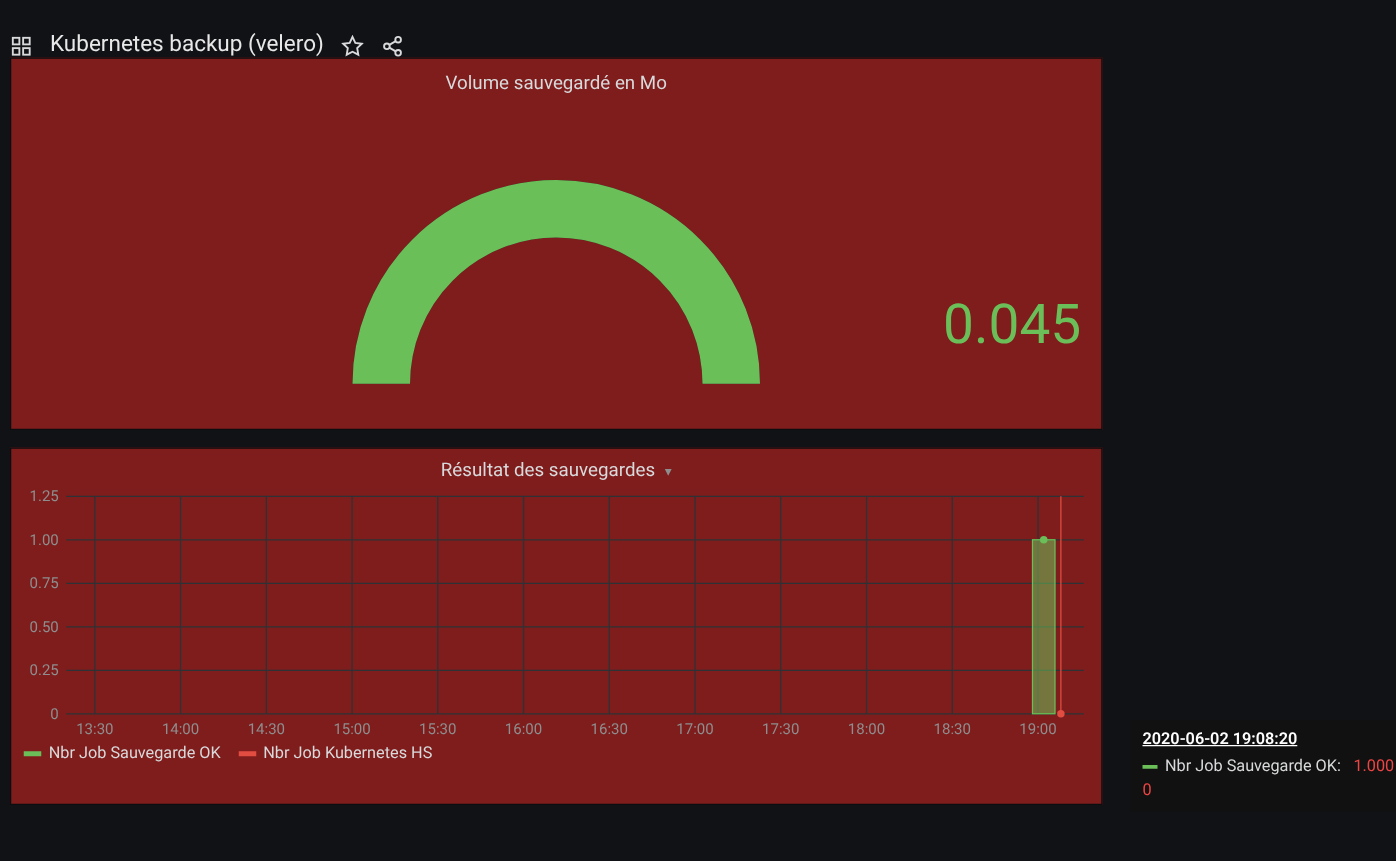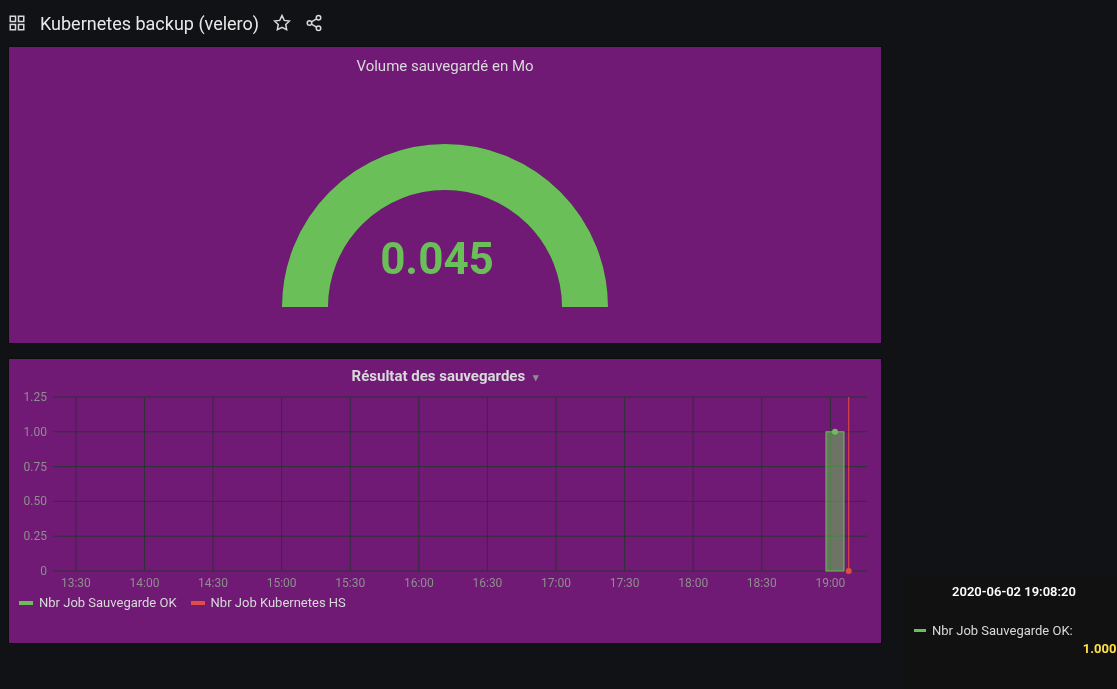--- a/index.html
+++ b/index.html
@@ -6,21 +6,21 @@
     margin: 0; padding: 0;
     width: 1117px; height: 689px;
     background: #111215;
     font-family: -apple-system, BlinkMacSystemFont, "Segoe UI", Roboto, Helvetica, Arial, sans-serif;
     color: #d8d9da;
     overflow: hidden;
   }
 
   
   .header {
-    display: flex; align-items: center;
+    display: flex; align-items: flex-end;
     height: 46px;
     padding: 0 8px;
     gap: 14px;
   }
   .header .icon {
     width: 18px; height: 18px;
     display: inline-flex; align-items: center; justify-content: center;
     color: #d8d9da;
   }
   .dash-title {
@@ -28,58 +28,57 @@
     font-weight: 400;
     color: #e8e8e8;
   }
 
   
   .panels {
     padding: 0 8px;
   }
 
   .panel {
-    background: #701a75;
+    background: #7f1d1d;
     border: 1px solid #0c0d0e;
     margin-bottom: 14px;
     position: relative;
   }
   .panel-title-row {
     text-align: center;
     padding: 10px 0 0 0;
     font-size: 15px;
     color: #d8d9da;
   }
 
   
   .gauge-panel { height: 296px; width: 872px; }
   .gauge-value {
     position: absolute;
     left: 0; right: 16px;
     top: 186px;
-    text-align: center;
+    text-align: right;
     font-size: 44px;
-    font-weight: 700;
+    font-weight: 400;
     color: #6bbf59;
   }
   svg.gauge {
     position: absolute;
     top: 70px;
     left: 50%;
     transform: translateX(-50%);
   }
 
   
   .chart-panel { height: 284px; width: 872px; }
   .chart-title-row {
     text-align: center;
     padding: 8px 0 6px 0;
     font-size: 15px;
     color: #d8d9da;
-    font-weight: bold;
   }
   .chart-title-row .chev {
     font-size: 11px;
     color: #8e8e8e;
     margin-left: 4px;
     vertical-align: middle;
   }
   .chart-area {
     position: relative;
     height: 200px;
@@ -113,41 +112,41 @@
     left: 904px;
     top: 576px;
     background: #111;
     padding: 6px 10px;
     font-size: 13px;
     color: #d8d9da;
     line-height: 1.5;
     width: 200px;
   }
   .tooltip .tt-time {
-    text-align: center;
+    text-align: left;
     font-weight: 600;
     color: #fff;
     margin-bottom: 2px;
+    text-decoration: underline;
   }
   .tooltip .tt-row {
     display: flex;
     justify-content: space-between;
-    align-items: center;
+    align-items: flex-start;
     gap: 10px;
   }
   .tooltip .tt-label {
     display: inline-flex;
     align-items: center;
     gap: 6px;
     white-space: nowrap;
   }
   .tooltip .tt-val {
-    font-weight: 700;
-    color: #fde047;
-    margin-top: 35px;
+    font-weight: 400;
+    color: #ef4444;
   }
   .tooltip .swatch { width: 12px; height: 3px; }
   .bold { font-weight: 700; color: #fff; }
 
   .axis-text { fill: #8e8e8e; font-size: 12px; }
   .grid-line { stroke: #2c3235; stroke-width: 1; }
 </style>
 </head>
 <body>
 

